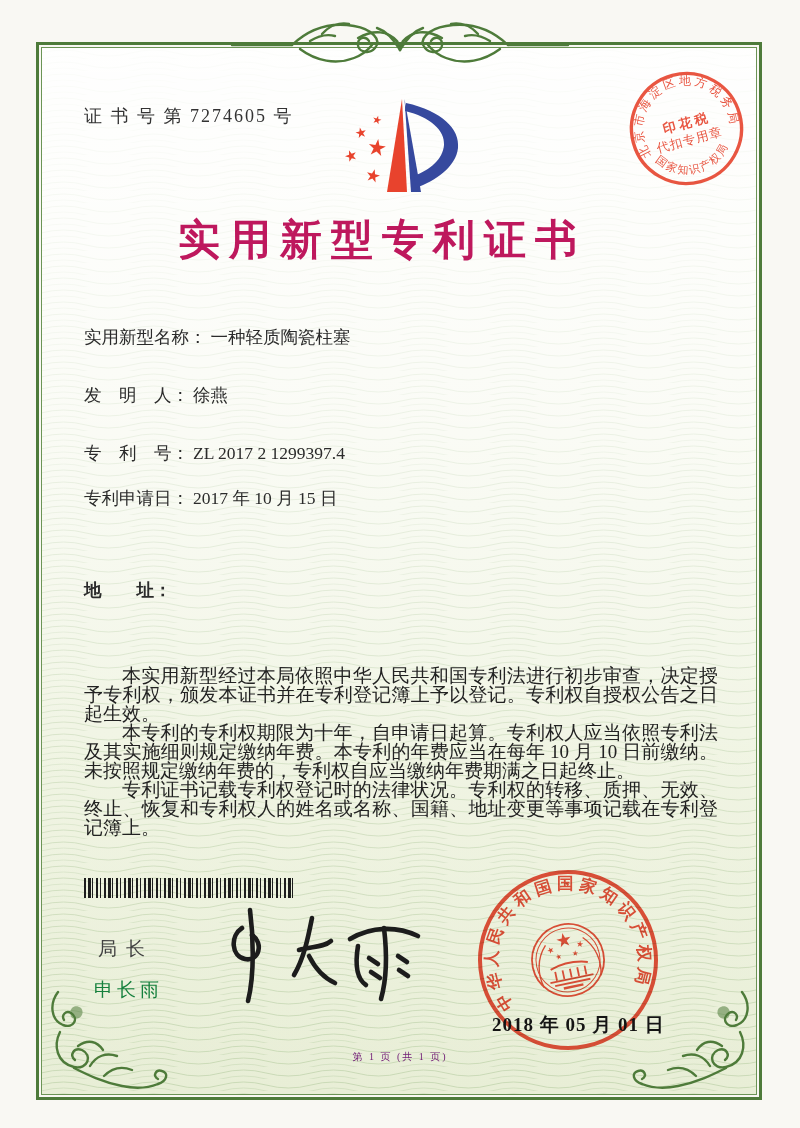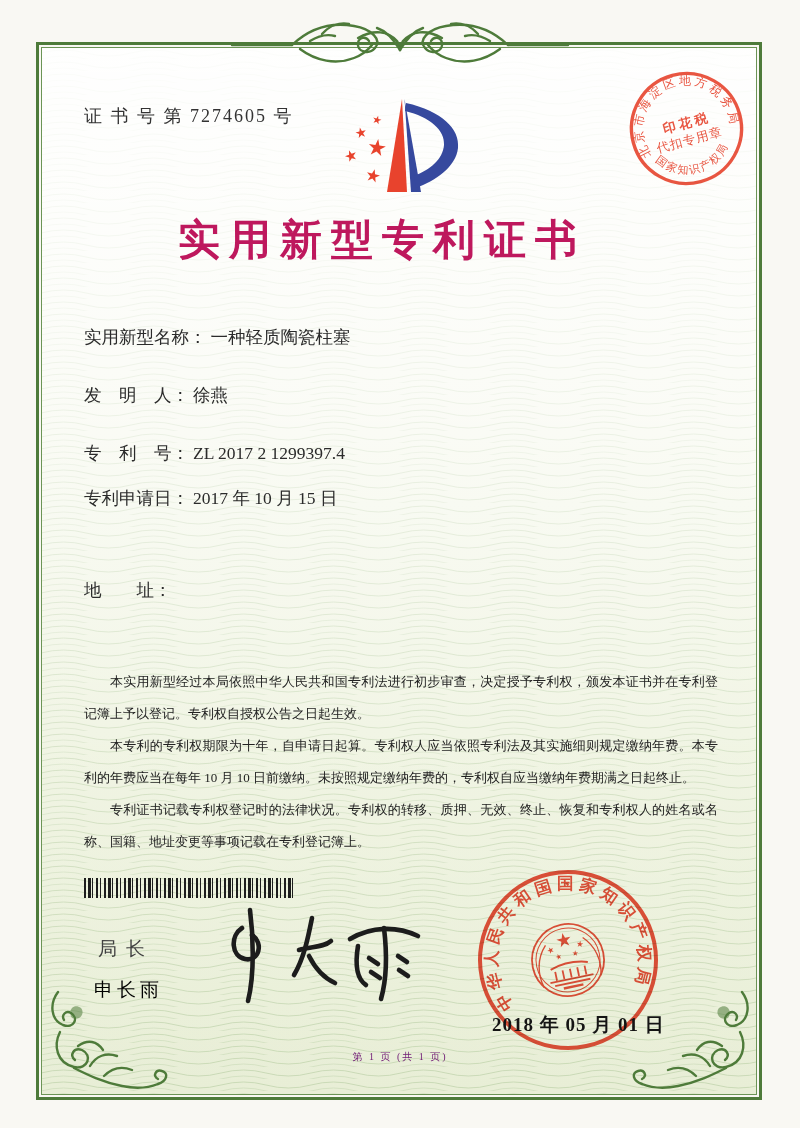--- a/index.html
+++ b/index.html
@@ -15,32 +15,32 @@
   .frame-outer{position:absolute;left:36px;top:42px;width:720px;height:1052px;
                border:3px solid #4e7b3a;}
   .frame-inner{position:absolute;inset:2px;border:1px solid #6b9455;}
   .cert-no{position:absolute;left:84px;top:104px;font-size:18px;letter-spacing:2px;color:#333;}
   .logo{position:absolute;left:330px;top:90px;}
   .title{position:absolute;left:0;top:212px;width:764px;text-align:center;
          font-size:42px;font-weight:700;letter-spacing:9px;color:#be185d;}
   .field{position:absolute;left:84px;font-size:17.5px;white-space:nowrap;}
   .field .lab{white-space:pre;}
   .field .val{margin-left:4px;}
-  .field-addr{white-space:normal;display:flex;}
+  .field-addr{white-space:normal;display:flex;font-weight:bold;}
   .field-addr .val{display:inline-block;width:548px;white-space:normal;line-height:27px;margin-left:4px;}
   .grant-right{position:absolute;left:452px;top:0;}
-  .paras{position:absolute;left:84px;top:666px;width:634px;font-size:13px;line-height:32px;
+  .paras{position:absolute;left:84px;top:666px;width:634px;font-size:19px;line-height:19px;
          text-align:justify;color:#222;}
   .paras p{margin:0;text-indent:2em;}
   .barcode{position:absolute;left:84px;top:878px;width:212px;height:20px;
     background:repeating-linear-gradient(90deg,#1d1d1d 0 2px,transparent 2px 4px,#1d1d1d 4px 7px,
       transparent 7px 8px,#1d1d1d 8px 9px,transparent 9px 12px,#1d1d1d 12px 14px,transparent 14px 16px,
       #1d1d1d 16px 17px,transparent 17px 20px);}
   .sig-title{position:absolute;left:98px;top:936px;font-size:19px;letter-spacing:9px;color:#404040;}
-  .sig-name{position:absolute;left:94px;top:977px;font-size:19px;letter-spacing:4px;color:#000000;}
+  .sig-name{position:absolute;left:94px;top:977px;font-size:19px;letter-spacing:4px;color:#15803d;}
   .sig-script{position:absolute;left:212px;top:898px;}
   .seal{mix-blend-mode:multiply;}
   .seal-tax{position:absolute;left:614px;top:56px;}
   .seal-cnipa{position:absolute;left:468px;top:860px;}
   .seal-date{position:absolute;left:492px;top:1012px;font-size:19px;font-weight:600;
              letter-spacing:1px;color:#141414;z-index:6;}
   .footer{position:absolute;left:0;top:1050px;width:800px;text-align:center;
           font-size:10px;letter-spacing:2px;color:#701a75;}
   .ornament-top{position:absolute;left:230px;top:8px;}
   .flourish-bl{position:absolute;left:44px;top:988px;}

